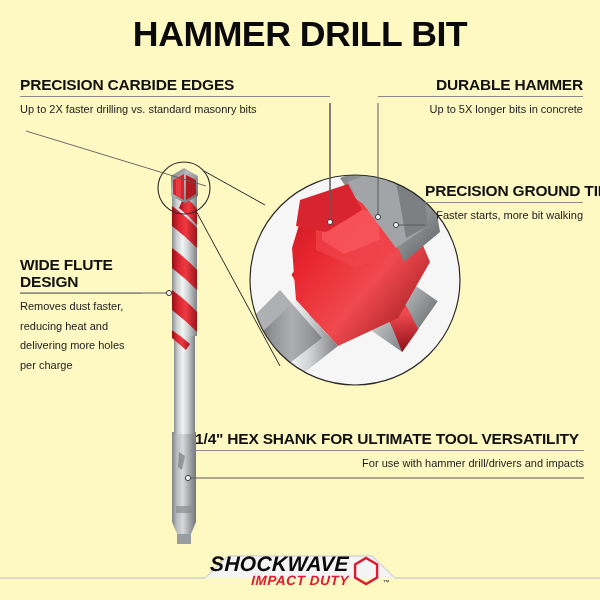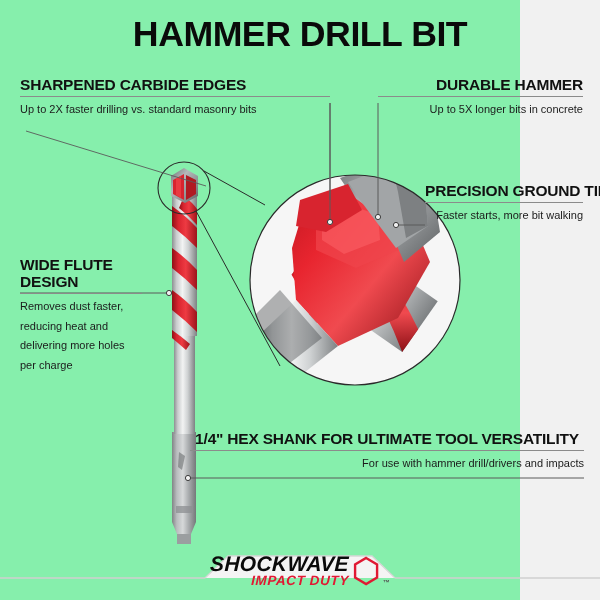--- a/index.html
+++ b/index.html
@@ -9,23 +9,23 @@
   }
   body {
     width: 600px;
     height: 600px;
     background: #f1f1f1;
     font-family: "Liberation Sans", sans-serif;
     overflow: hidden;
   }
   #page {
     position: relative;
-    width: 520px;
+    width: 600px;
     height: 600px;
-    background: #86efac;
+    background: #fef9c3;
   }
 
   
   #title {
     position: absolute;
     top: 14px;
     left: 0;
     width: 600px;
     text-align: center;
     font-size: 35px;
@@ -241,21 +241,21 @@
     <circle cx="396" cy="225" r="2.6" fill="#f1f1f1" stroke="#3d3d3d" stroke-width="1"></circle>
 
     <line x1="20" y1="293" x2="167" y2="293" stroke="#5a5a5a" stroke-width="1"></line>
     <circle cx="169" cy="293" r="2.6" fill="#f1f1f1" stroke="#3d3d3d" stroke-width="1"></circle>
 
     <line x1="190" y1="478" x2="584" y2="478" stroke="#5a5a5a" stroke-width="1"></line>
     <circle cx="188" cy="478" r="2.6" fill="#f1f1f1" stroke="#3d3d3d" stroke-width="1"></circle>
   </svg>
 
   <div class="callout" id="c-sharpened">
-    <div class="ct-head al-left">SHARPENED CARBIDE EDGES</div>
+    <div class="ct-head al-left">PRECISION CARBIDE EDGES</div>
     <div class="ct-rule"></div>
     <div class="ct-body al-left">Up to 2X faster drilling vs. standard masonry bits</div>
   </div>
 
   <div class="callout" id="c-durable">
     <div class="ct-head al-right">DURABLE HAMMER</div>
     <div class="ct-rule"></div>
     <div class="ct-body al-right">Up to 5X longer bits in concrete</div>
   </div>
 

